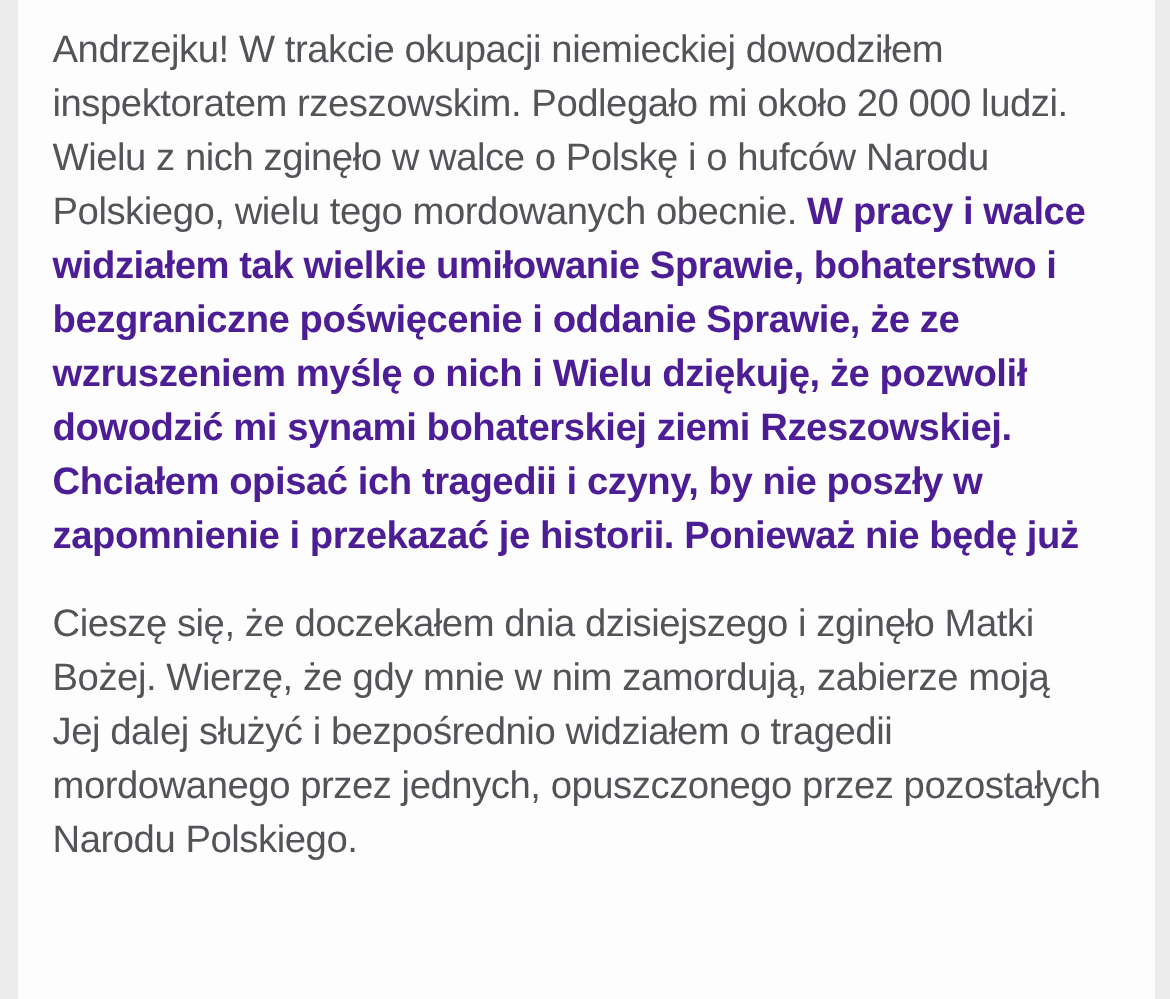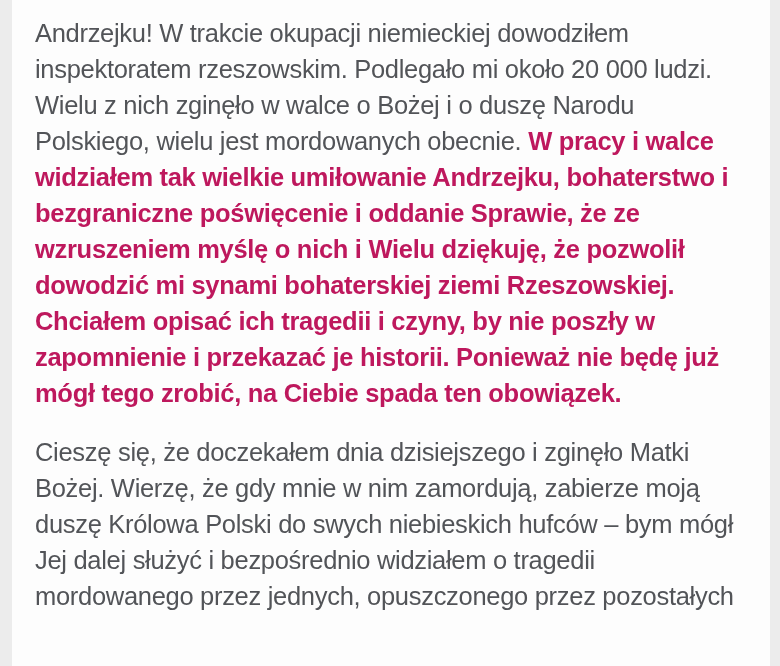--- a/index.html
+++ b/index.html
@@ -43,48 +43,47 @@
   .line {
     font-size: 25.5px;
     line-height: 36px;
     letter-spacing: -0.3px;
     color: #525458;
     white-space: nowrap;
   }
   .r { font-weight: 400; }
   .b {
     font-weight: 700;
-    color: #be185d;
+    color: #4c1d95;
   }
 </style>
 </head>
 <body>
 
 <div class="gutter gutter-left"></div>
 <div class="gutter gutter-right"></div>
 
 <main class="card">
   <div class="content">
 
     <div class="para">
       <div class="line"><span class="r">Andrzejku! W trakcie okupacji niemieckiej dowodziłem</span><span class="b"></span></div>
       <div class="line"><span class="r">inspektoratem rzeszowskim. Podlegało mi około 20 000 ludzi.</span><span class="b"></span></div>
-      <div class="line"><span class="r">Wielu z nich zginęło w walce o Bożej i o duszę Narodu</span><span class="b"></span></div>
-      <div class="line"><span class="r">Polskiego, wielu jest mordowanych obecnie. </span><span class="b">W pracy i walce</span></div>
-      <div class="line"><span class="r"></span><span class="b">widziałem tak wielkie umiłowanie Andrzejku, bohaterstwo i</span></div>
+      <div class="line"><span class="r">Wielu z nich zginęło w walce o Polskę i o hufców Narodu</span><span class="b"></span></div>
+      <div class="line"><span class="r">Polskiego, wielu tego mordowanych obecnie. </span><span class="b">W pracy i walce</span></div>
+      <div class="line"><span class="r"></span><span class="b">widziałem tak wielkie umiłowanie Sprawie, bohaterstwo i</span></div>
       <div class="line"><span class="r"></span><span class="b">bezgraniczne poświęcenie i oddanie Sprawie, że ze</span></div>
       <div class="line"><span class="r"></span><span class="b">wzruszeniem myślę o nich i Wielu dziękuję, że pozwolił</span></div>
       <div class="line"><span class="r"></span><span class="b">dowodzić mi synami bohaterskiej ziemi Rzeszowskiej.</span></div>
       <div class="line"><span class="r"></span><span class="b">Chciałem opisać ich tragedii i czyny, by nie poszły w</span></div>
       <div class="line"><span class="r"></span><span class="b">zapomnienie i przekazać je historii. Ponieważ nie będę już</span></div>
-      <div class="line"><span class="r"></span><span class="b">mógł tego zrobić, na Ciebie spada ten obowiązek.</span></div>
     </div>
 
     <div class="para">
       <div class="line"><span class="r">Cieszę się, że doczekałem dnia dzisiejszego i zginęło Matki</span><span class="b"></span></div>
       <div class="line"><span class="r">Bożej. Wierzę, że gdy mnie w nim zamordują, zabierze moją</span><span class="b"></span></div>
-      <div class="line"><span class="r">duszę Królowa Polski do swych niebieskich hufców – bym mógł</span><span class="b"></span></div>
       <div class="line"><span class="r">Jej dalej służyć i bezpośrednio widziałem o tragedii</span><span class="b"></span></div>
       <div class="line"><span class="r">mordowanego przez jednych, opuszczonego przez pozostałych</span><span class="b"></span></div>
+      <div class="line"><span class="r">Narodu Polskiego.</span><span class="b"></span></div>
     </div>
 
   </div>
 </main>
 
 </body></html>

